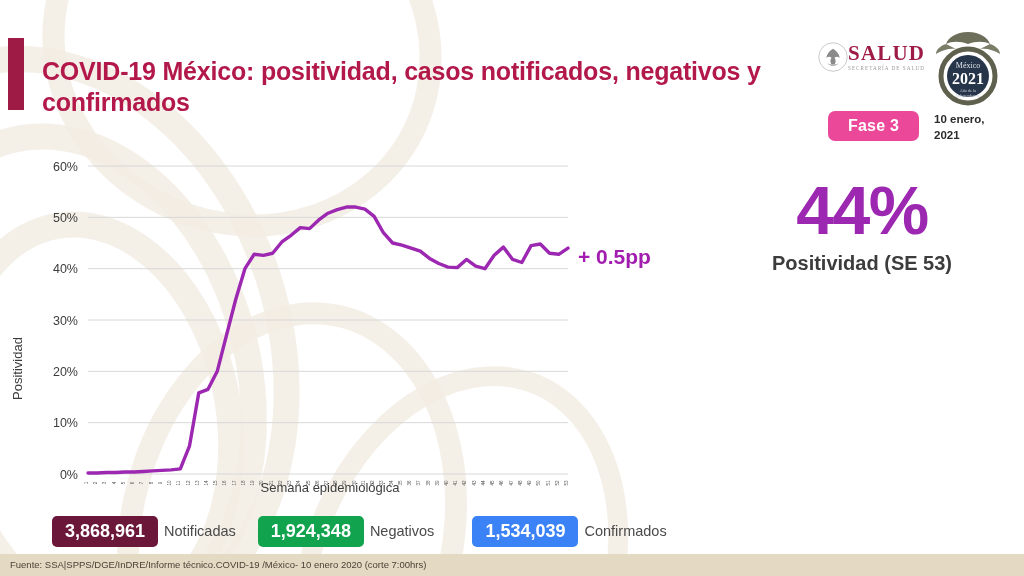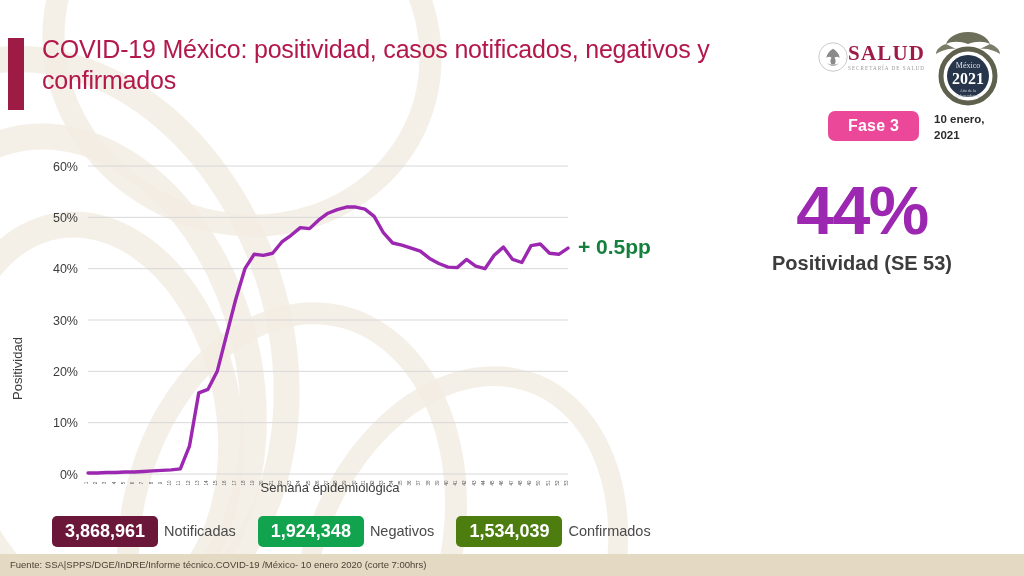--- a/index.html
+++ b/index.html
@@ -33,25 +33,25 @@
   .wm.w5 { left: 300px;  top: 360px; width: 280px; height: 400px; transform: rotate(20deg); border-width: 20px;}
   .wm.w6 { left: 40px;   top: -140px;width: 360px; height: 330px; transform: rotate(24deg); border-width: 22px;}
 
   
   #title-accent {
     position: absolute; left: 8px; top: 38px;
     width: 16px; height: 72px;
     background: #9e1b46;
   }
   #main-title {
-    position: absolute; left: 42px; top: 34px;
+    position: absolute; left: 42px; top: 56px;
     width: 760px;
     color: #b3184b;
     font-size: 25px;
-    font-weight: normal;
+    font-weight: bold;
     line-height: 1.22;
     letter-spacing: -0.2px;
   }
   #subtitle {
     position: absolute; left: 42px; top: 118px;
     color: #b3184b;
     font-size: 23px;
     font-weight: bold;
   }
 
@@ -101,22 +101,22 @@
   }
   .xtick-text {
     font-size: 4.6px; fill: #555555;
     font-family: "Liberation Sans", sans-serif;
   }
   .axis-title {
     font-size: 13px; fill: #3c3c3c;
     font-family: "Liberation Sans", sans-serif;
   }
   #delta-annotation {
-    position: absolute; left: 578px; top: 235px;
-    color: #15803d; font-size: 21px; font-weight: bold;
+    position: absolute; left: 578px; top: 245px;
+    color: #a21caf; font-size: 21px; font-weight: bold;
   }
 
   
   #kpi-value {
     position: absolute; left: 700px; top: 176px;
     width: 324px; text-align: center;
     color: #9c27b0; font-size: 68px; font-weight: bold;
     letter-spacing: -1.5px; line-height: 1;
   }
   #kpi-label {
@@ -287,21 +287,21 @@
   <div id="stats-row">
       <div class="stat-group">
         <div class="stat-pill" style="background: rgb(107, 23, 57);">3,868,961</div>
         <div class="stat-name">Notificadas</div>
       </div>
       <div class="stat-group">
         <div class="stat-pill" style="background: rgb(18, 163, 78);">1,924,348</div>
         <div class="stat-name">Negativos</div>
       </div>
       <div class="stat-group">
-        <div class="stat-pill" style="background: #4d7c0f;">1,534,039</div>
+        <div class="stat-pill" style="background: #3b82f6; margin-left: 16px;">1,534,039</div>
         <div class="stat-name">Confirmados</div>
       </div>
     </div>
 
   <div id="footer-bar">
     <div id="footer-text">Fuente: SSA|SPPS/DGE/InDRE/Informe técnico.COVID-19 /México- 10 enero 2020 (corte 7:00hrs)</div>
   </div>
 
 </div>
 

